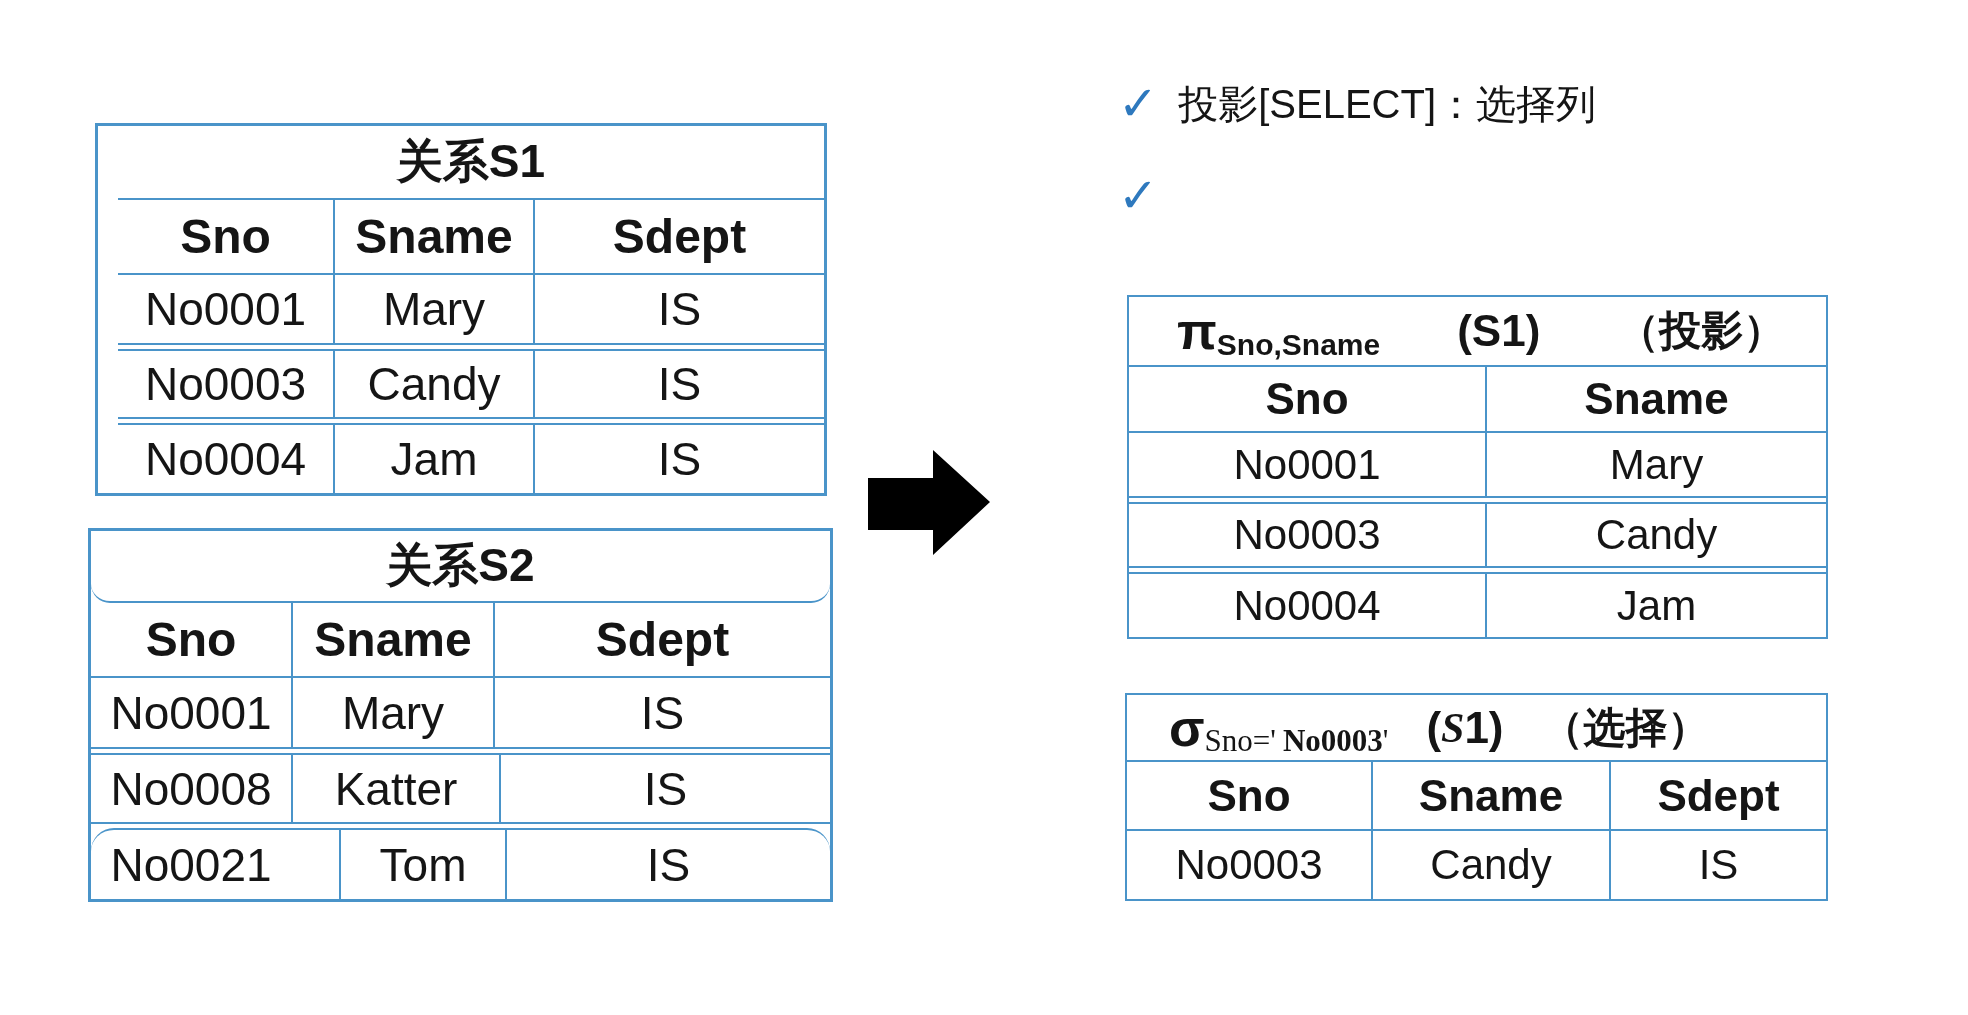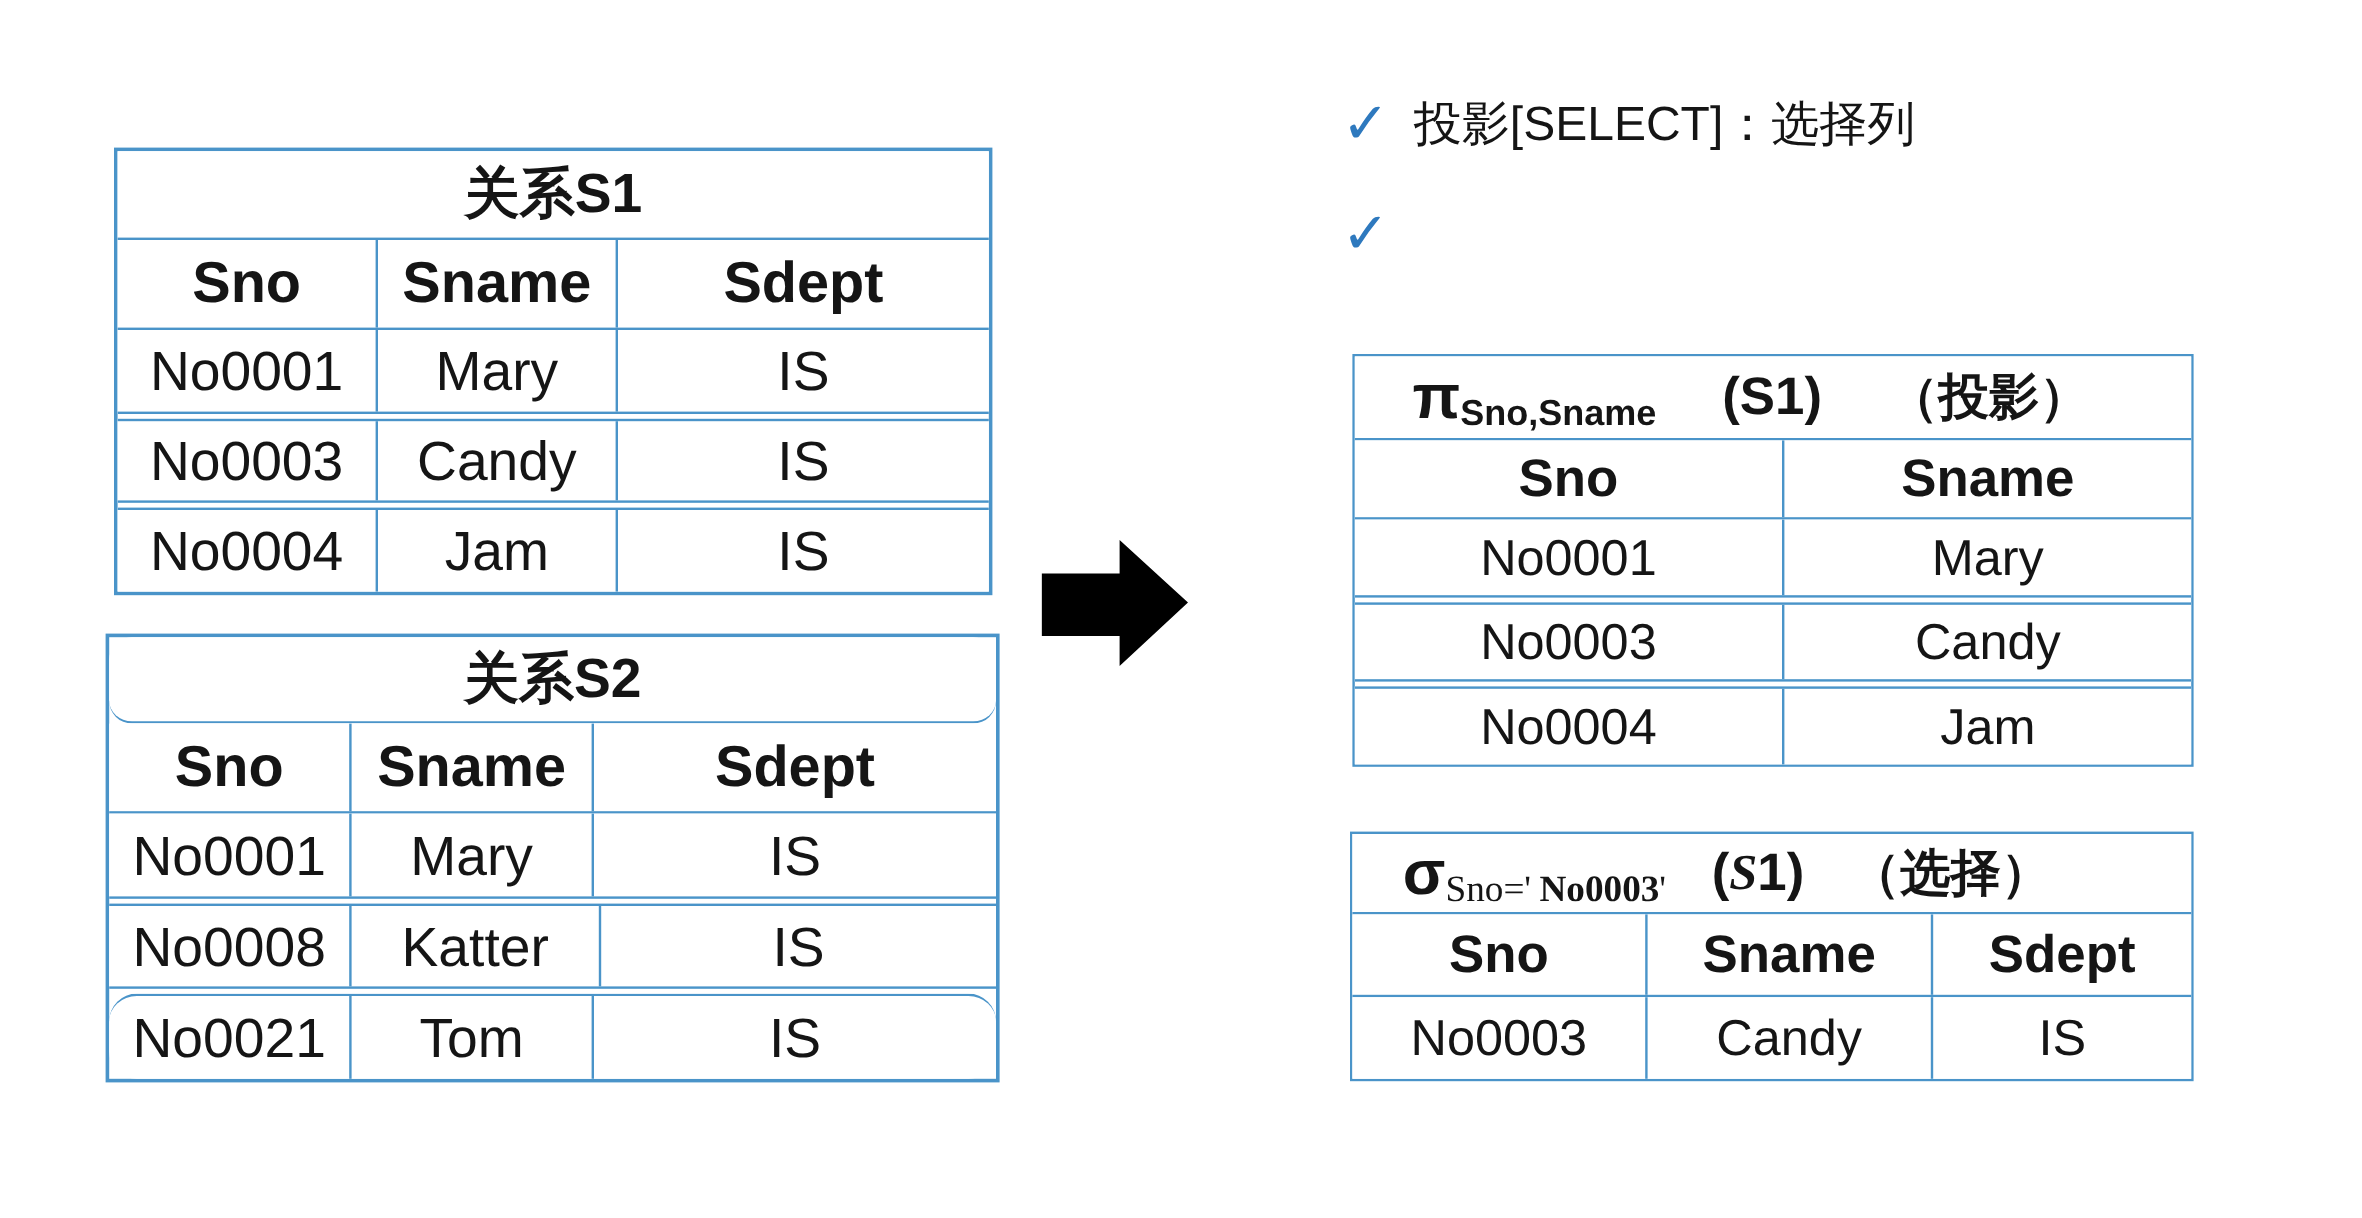--- a/index.html
+++ b/index.html
@@ -62,21 +62,21 @@
     font-family:"Liberation Serif","DejaVu Serif",serif;
     font-size:31px;position:relative;top:13px;line-height:1;
   }
   .f-sub-it.bold{font-weight:bold;margin-left:7px;}
   .f-arg{font-size:44px;font-weight:bold;line-height:1;}
   .f-arg-it{
     font-family:"Liberation Serif","DejaVu Serif",serif;
     font-style:italic;font-size:42px;font-weight:bold;line-height:1;
   }
   .f-note{font-size:42px;font-weight:bold;line-height:1;}
-  .ml-lg{margin-left:55px;text-align:right;}
+  .ml-lg{margin-left:77px;text-align:right;}
   .ml-md{margin-left:38px;}
   
   .bullet{
     position:absolute;
     display:flex;
     align-items:center;
   }
   .check{
     color:var(--check,#2e79be);
     font-size:48px;
@@ -88,21 +88,21 @@
     line-height:1.2;
   }
   
   .arrow-wrap{position:absolute;color:var(--arrow,#000000);}
 </style>
 </head>
 <body>
 
 <div id="canvas">
 
-  <div class="tbl tbl-left thick" style="left:95px;top:123px;width:732px;">
+  <div class="tbl tbl-left thick" style="left:95px;top:123px;width:732px;padding-left:20px;">
     <div class="trow" style="height:74px;">
       <div class="cell grow title-cell">关系S1</div>
     </div>
     <div class="trow" style="height:75px;">
       <div class="cell hcell" style="width:215px;">Sno</div>
       <div class="cell hcell" style="width:200px;">Sname</div>
       <div class="cell hcell grow">Sdept</div>
     </div>
     <div class="trow" style="height:70px;">
       <div class="cell dcell" style="width:215px;">No0001</div>
@@ -135,21 +135,21 @@
       <div class="cell dcell" style="width:202px;">Mary</div>
       <div class="cell dcell grow">IS</div>
     </div>
     <div class="trow gap" style="height:71px;">
       <div class="cell dcell" style="width:200px;">No0008</div>
       <div class="cell dcell" style="width:208px;">Katter</div>
       <div class="cell dcell grow">IS</div>
     </div>
     <div class="trow gap" style="height:71px;border-radius:23px;">
       <div class="cell dcell" style="width:200px;">No0021</div>
-      <div class="cell dcell" style="width:202px;">Tom</div>
+      <div class="cell dcell" style="width:166px;margin-left:48px;">Tom</div>
       <div class="cell dcell grow">IS</div>
     </div>
   </div>
 
   <div class="arrow-wrap" style="left:868px;top:450px;width:122px;height:106px;">
     <svg width="122" height="106" viewBox="0 0 122 106">
       <polygon points="0,28 65,28 65,0 122,52 65,105 65,80 0,80" fill="currentColor"></polygon>
     </svg>
   </div>
 

